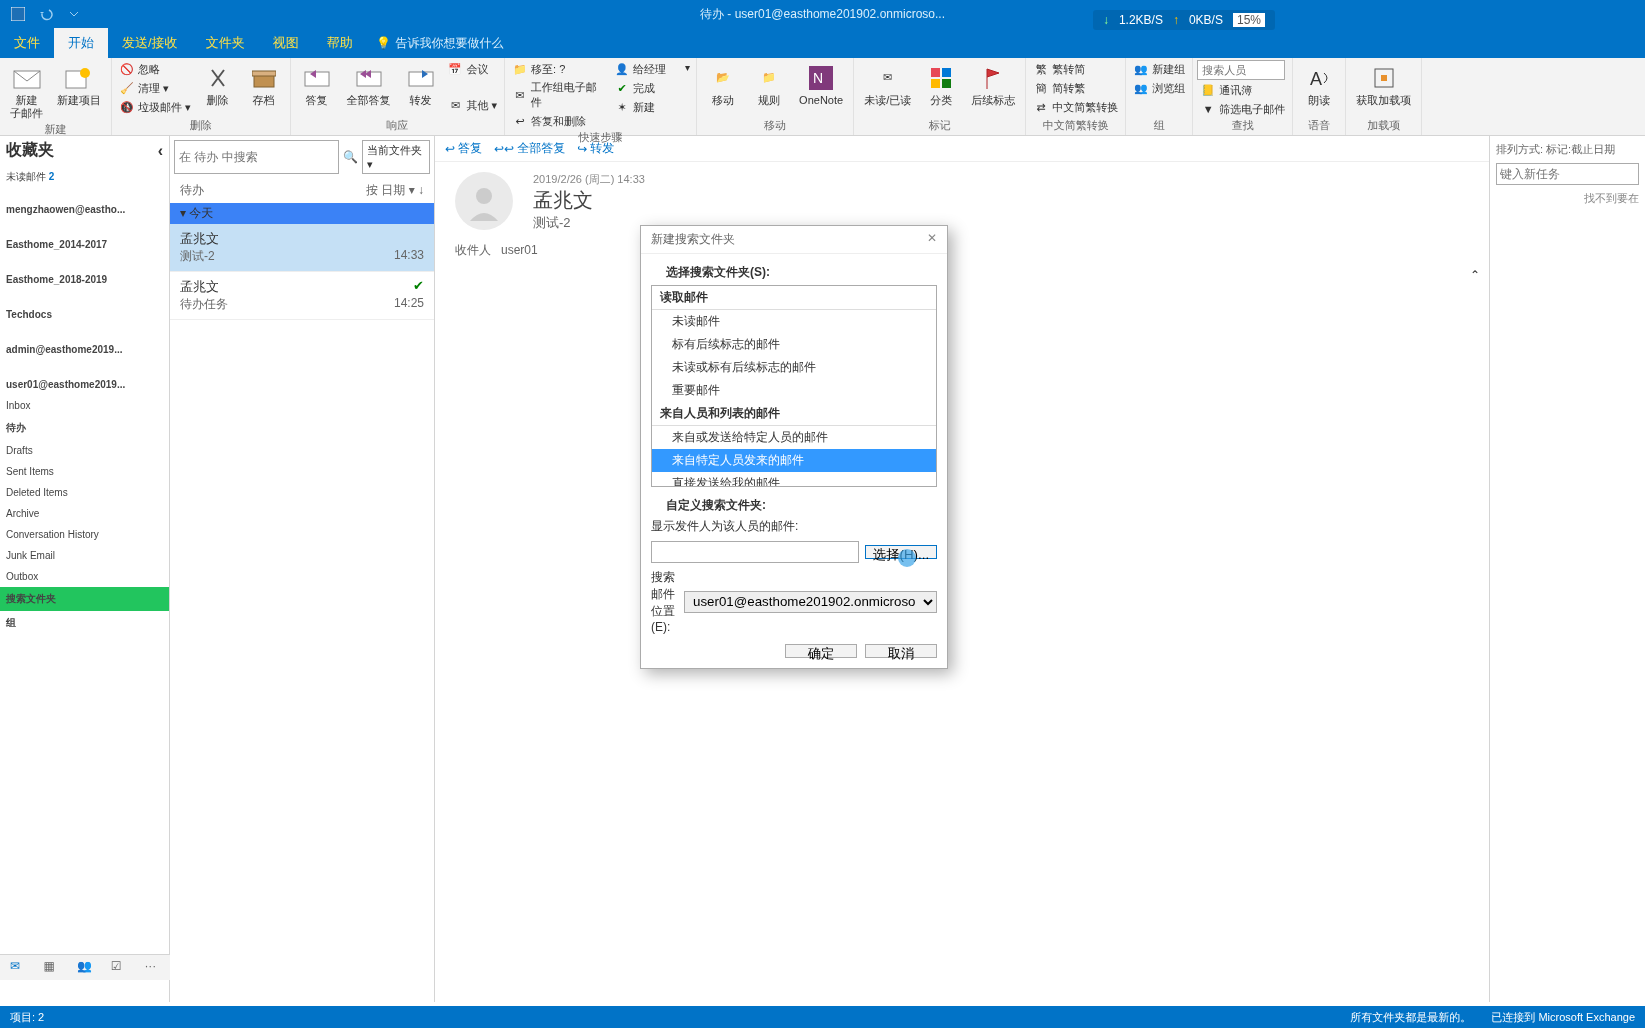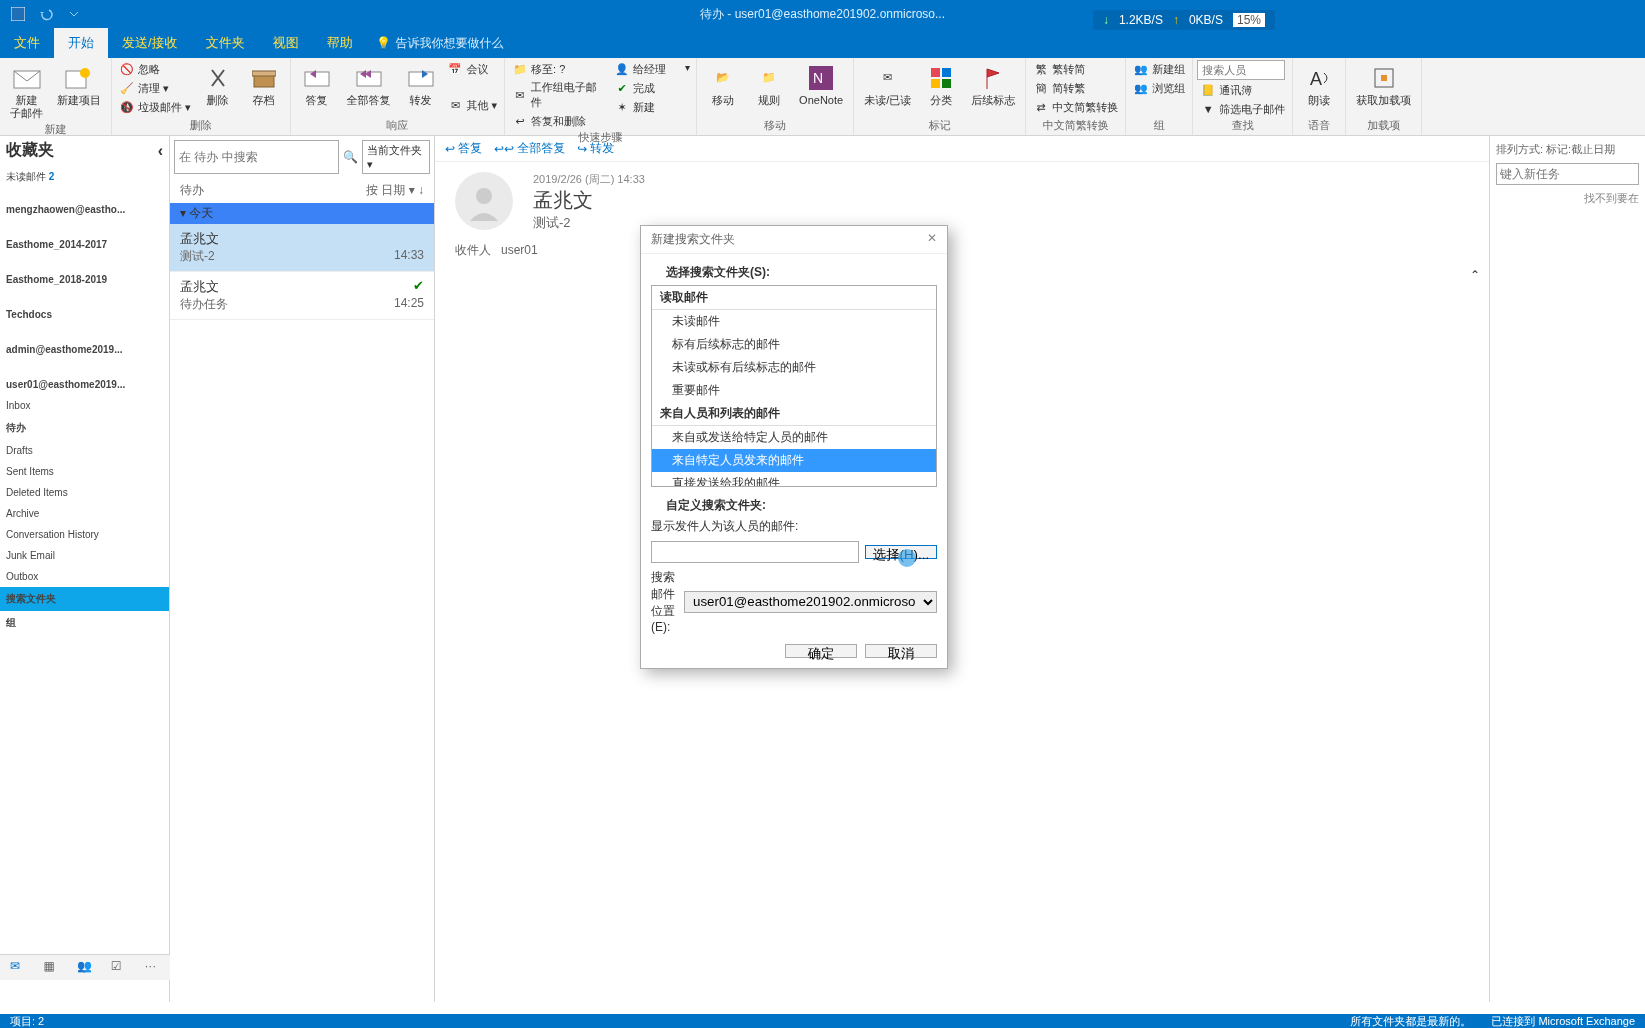--- a/index.html
+++ b/index.html
@@ -35,21 +35,21 @@
 .search-people { width: 88px; height: 20px; border: 1px solid #ababab; padding: 0 4px; font-size: 11px; }
 
 
 .main-area { display: flex; height: calc(100% - 28px - 30px - 78px - 26px); }
 
 
 .folder-pane { width: 170px; border-right: 1px solid #d4d4d4; position: relative; }
 .folder-header { font-size: 16px; font-weight: bold; padding: 4px 6px; display: flex; justify-content: space-between; align-items: center; }
 .folder-item { padding: 5px 6px; font-size: 10px; cursor: pointer; color: #444; }
 .folder-item.bold { font-weight: bold; }
-.folder-item.selected { background: #0ea5e9; font-weight: bold; }
+.folder-item.selected { background: #22c55e; font-weight: bold; }
 
 
 .msg-list { width: 265px; border-right: 1px solid #d4d4d4; display: flex; flex-direction: column; }
 .msg-search { display: flex; padding: 4px; gap: 4px; }
 .msg-search input { flex: 1; border: 1px solid #ababab; padding: 2px 4px; font-size: 12px; }
 .msg-search .scope { border: 1px solid #ababab; padding: 2px 4px; font-size: 11px; }
 .msg-header { display: flex; justify-content: space-between; padding: 4px 10px; font-size: 12px; color: #666; }
 .msg-group { background: #3b82f6; padding: 2px 10px; font-size: 12px; }
 .msg-item { padding: 6px 10px; border-bottom: 1px solid #eee; cursor: pointer; }
 .msg-item.selected { background: #c5e0f5; }
@@ -90,21 +90,21 @@
 .dlg-select { flex: 1; border: 1px solid #ababab; height: 22px; padding: 0 4px; }
 .dlg-btn { min-width: 72px; height: 14px; border: 1px solid #ababab; background: #f3f3f3; cursor: pointer; position: relative; }
 .dlg-btn.focus { border: 1px solid #0173c7; }
 .click-ripple { position: absolute; width: 18px; height: 18px; border-radius: 50%; background: #3da5e8; top: 3px; right: 20px; opacity: 0.7; }
 .dlg-btnrow { display: flex; justify-content: flex-end; gap: 8px; margin-top: 10px; }
 
 
 .nav-strip { height: 26px; border-top: 1px solid #d4d4d4; display: flex; align-items: center; padding: 0 10px; gap: 18px; background: #f3f3f3; position: absolute; bottom: 22px; width: 170px; }
 .nav-icon { width: 18px; height: 18px; cursor: pointer; color: #666; }
 .nav-icon.active { color: #0173c7; }
-.statusbar { position: absolute; bottom: 0; height: 14px; width: 100%; background: #0173c7; color: #fff; display: flex; align-items: center; padding: 0 10px; font-size: 11px; justify-content: space-between; }
+.statusbar { position: absolute; bottom: 0; height: 22px; width: 100%; background: #0173c7; color: #fff; display: flex; align-items: center; padding: 0 10px; font-size: 11px; justify-content: space-between; }
 .statusbar .right { display: flex; gap: 20px; }
 
 svg { display: block; }
 </style>
 </head>
 <body>
 
 <div class="titlebar">
   <div class="qat">
     <div class="qat-btn">

